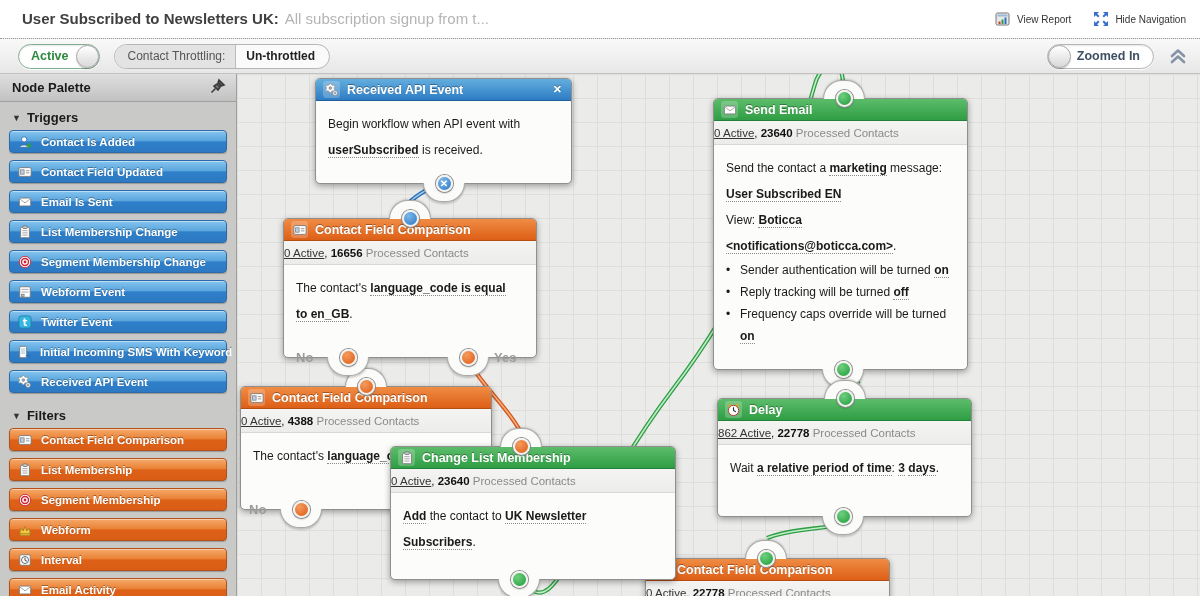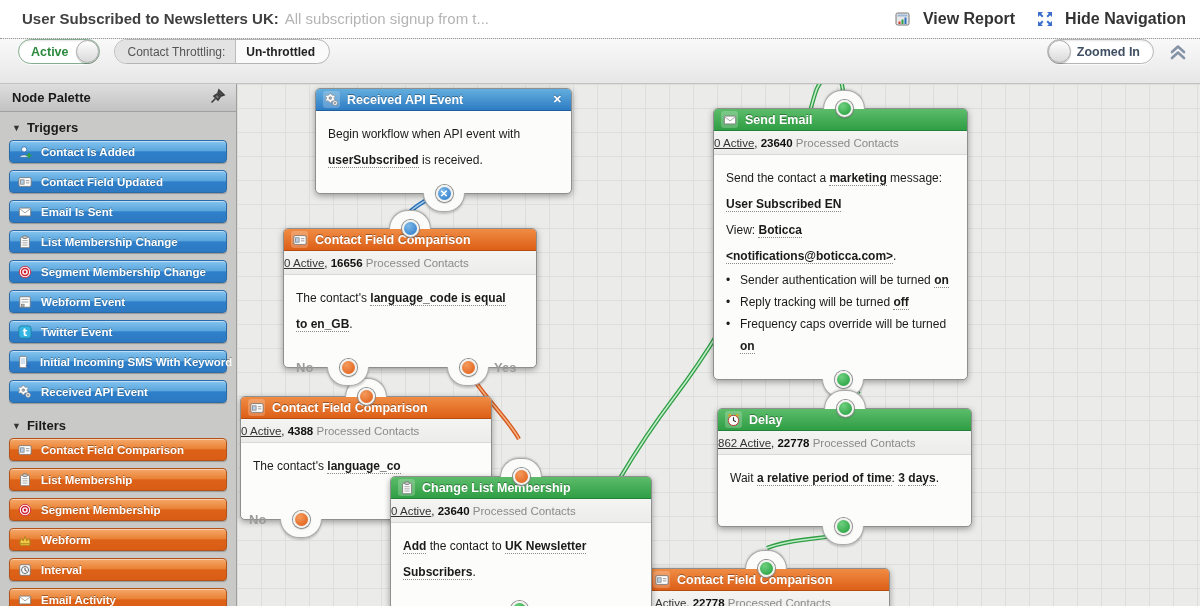--- a/index.html
+++ b/index.html
@@ -3,25 +3,25 @@
 <meta charset="utf-8">
 <style>
   * { margin:0; padding:0; box-sizing:border-box; }
   html,body { width:1200px; height:606px; overflow:hidden; font-family:"Liberation Sans", sans-serif; background:#fff; }
 
   
   #topbar { height:38px; background:#fff; display:flex; align-items:center; justify-content:space-between; padding:0 14px 0 22px; }
   #wf-title { font-size:15px; font-weight:bold; color:#404040; }
   #wf-subtitle { font-size:15px; color:#b4b4b4; margin-left:6px; }
   .top-actions { display:flex; align-items:center; gap:22px; }
-  .top-action { display:flex; align-items:center; gap:12px; font-size:16px; font-weight:bold; color:#333; cursor:pointer; }
+  .top-action { display:flex; align-items:center; gap:6px; font-size:10px; font-weight:normal; color:#333; cursor:pointer; }
   .top-action svg { display:block; }
 
   
-  #toolbar { height:46px; background:linear-gradient(#f9f9f9,#e7e7e7); border-top:1px dotted #999; border-bottom:1px solid #c2c2c2; display:flex; align-items:flex-start; justify-content:space-between; padding:0 12px 0 18px; }
+  #toolbar { height:36px; background:linear-gradient(#f9f9f9,#e7e7e7); border-top:1px dotted #999; border-bottom:1px solid #c2c2c2; display:flex; align-items:center; justify-content:space-between; padding:0 12px 0 18px; }
   .tb-left, .tb-right { display:flex; align-items:center; gap:14px; }
   .pill { height:25px; border:1px solid #b5b5b5; border-radius:14px; background:#fff; display:flex; align-items:center; box-shadow:inset 0 1px 2px rgba(0,0,0,.10), 0 1px 0 rgba(255,255,255,.8); cursor:pointer; }
   .pill .knob { width:23px; height:23px; border-radius:50%; background:linear-gradient(#ffffff,#d9d9d9); border:1px solid #a8a8a8; box-shadow:0 1px 1px rgba(0,0,0,.25); }
   .active-pill { border-color:#84ad90; }
   .active-pill .pill-label { color:#2c8a3e; font-weight:bold; font-size:12.5px; padding:0 7px 0 12px; }
   .zoom-pill .pill-label { color:#3f4f63; font-weight:bold; font-size:12.5px; padding:0 13px 0 6px; }
   .throttle { height:25px; border:1px solid #b5b5b5; border-radius:14px; display:flex; overflow:hidden; background:#fafafa; cursor:pointer; }
   .throttle .t-label { background:#e3e3e3; color:#555; font-size:12px; display:flex; align-items:center; padding:0 10px 0 13px; border-right:1px solid #bbb; }
   .throttle .t-value { color:#222; font-size:12px; font-weight:bold; display:flex; align-items:center; padding:0 14px 0 10px; }
   #collapse-btn { cursor:pointer; display:flex; }
@@ -429,21 +429,21 @@
             <span class="btxt"><span>Reply tracking will be turned </span><span class="seg-bu">off</span></span>
           </div>
           <div class="bullet">
             <span class="dot">•</span>
             <span class="btxt"><span>Frequency caps override will be turned </span><span class="seg-bu">on</span></span>
           </div>
         </div>
         <div class="port green" style="left: 121.5px; top: -9px;"></div>
         <div class="port green" style="left: 120.5px; bottom: -9px;"></div>
       </div>
-      <div class="node green" style="left: 153px; top: 372px; width: 262px; min-height: 134px; z-index: 3; margin-top: 20px;">
+      <div class="node green" style="left: 153px; top: 372px; width: 286px; min-height: 134px; z-index: 3;">
         <div class="bump top" style="left: 109px;"></div>
         <div class="bump bottom" style="left: 107px;"></div>
         <div class="node-header">
           <span class="nh-icon">
             <svg width="14" height="14" viewBox="0 0 16 16">
               <rect x="3" y="2.5" width="10" height="12" rx="1" fill="#fff" stroke="#777"></rect>
               <rect x="5.5" y="1" width="5" height="3" rx="1" fill="#ccc" stroke="#777"></rect>
               <line x1="5" y1="6.5" x2="11" y2="6.5" stroke="#999"></line>
               <line x1="5" y1="9" x2="11" y2="9" stroke="#999"></line>
               <line x1="5" y1="11.5" x2="11" y2="11.5" stroke="#999"></line>

